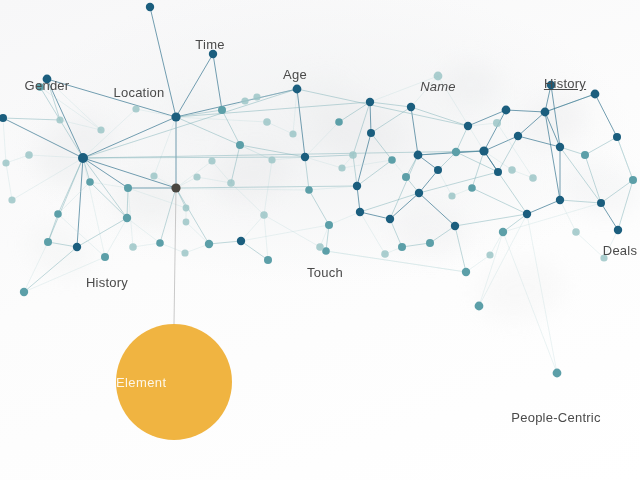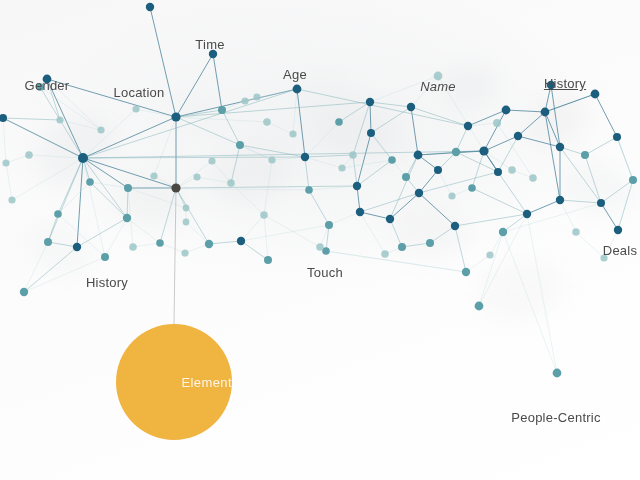--- a/index.html
+++ b/index.html
@@ -33,21 +33,21 @@
     letter-spacing: .25px;
     white-space: nowrap;
     transform: translateX(-50%);
     pointer-events: none;
   }
   #element-node {
     position: absolute;
     border-radius: 50%;
     display: flex;
     align-items: center;
-    justify-content: flex-end;
+    justify-content: flex-start;
   }
   #element-node-label {
     font-family: "Liberation Sans", sans-serif;
     font-size: 13px;
     color: #fdf6e8;
     letter-spacing: .4px;
   }
 </style>
 </head>
 <body>

